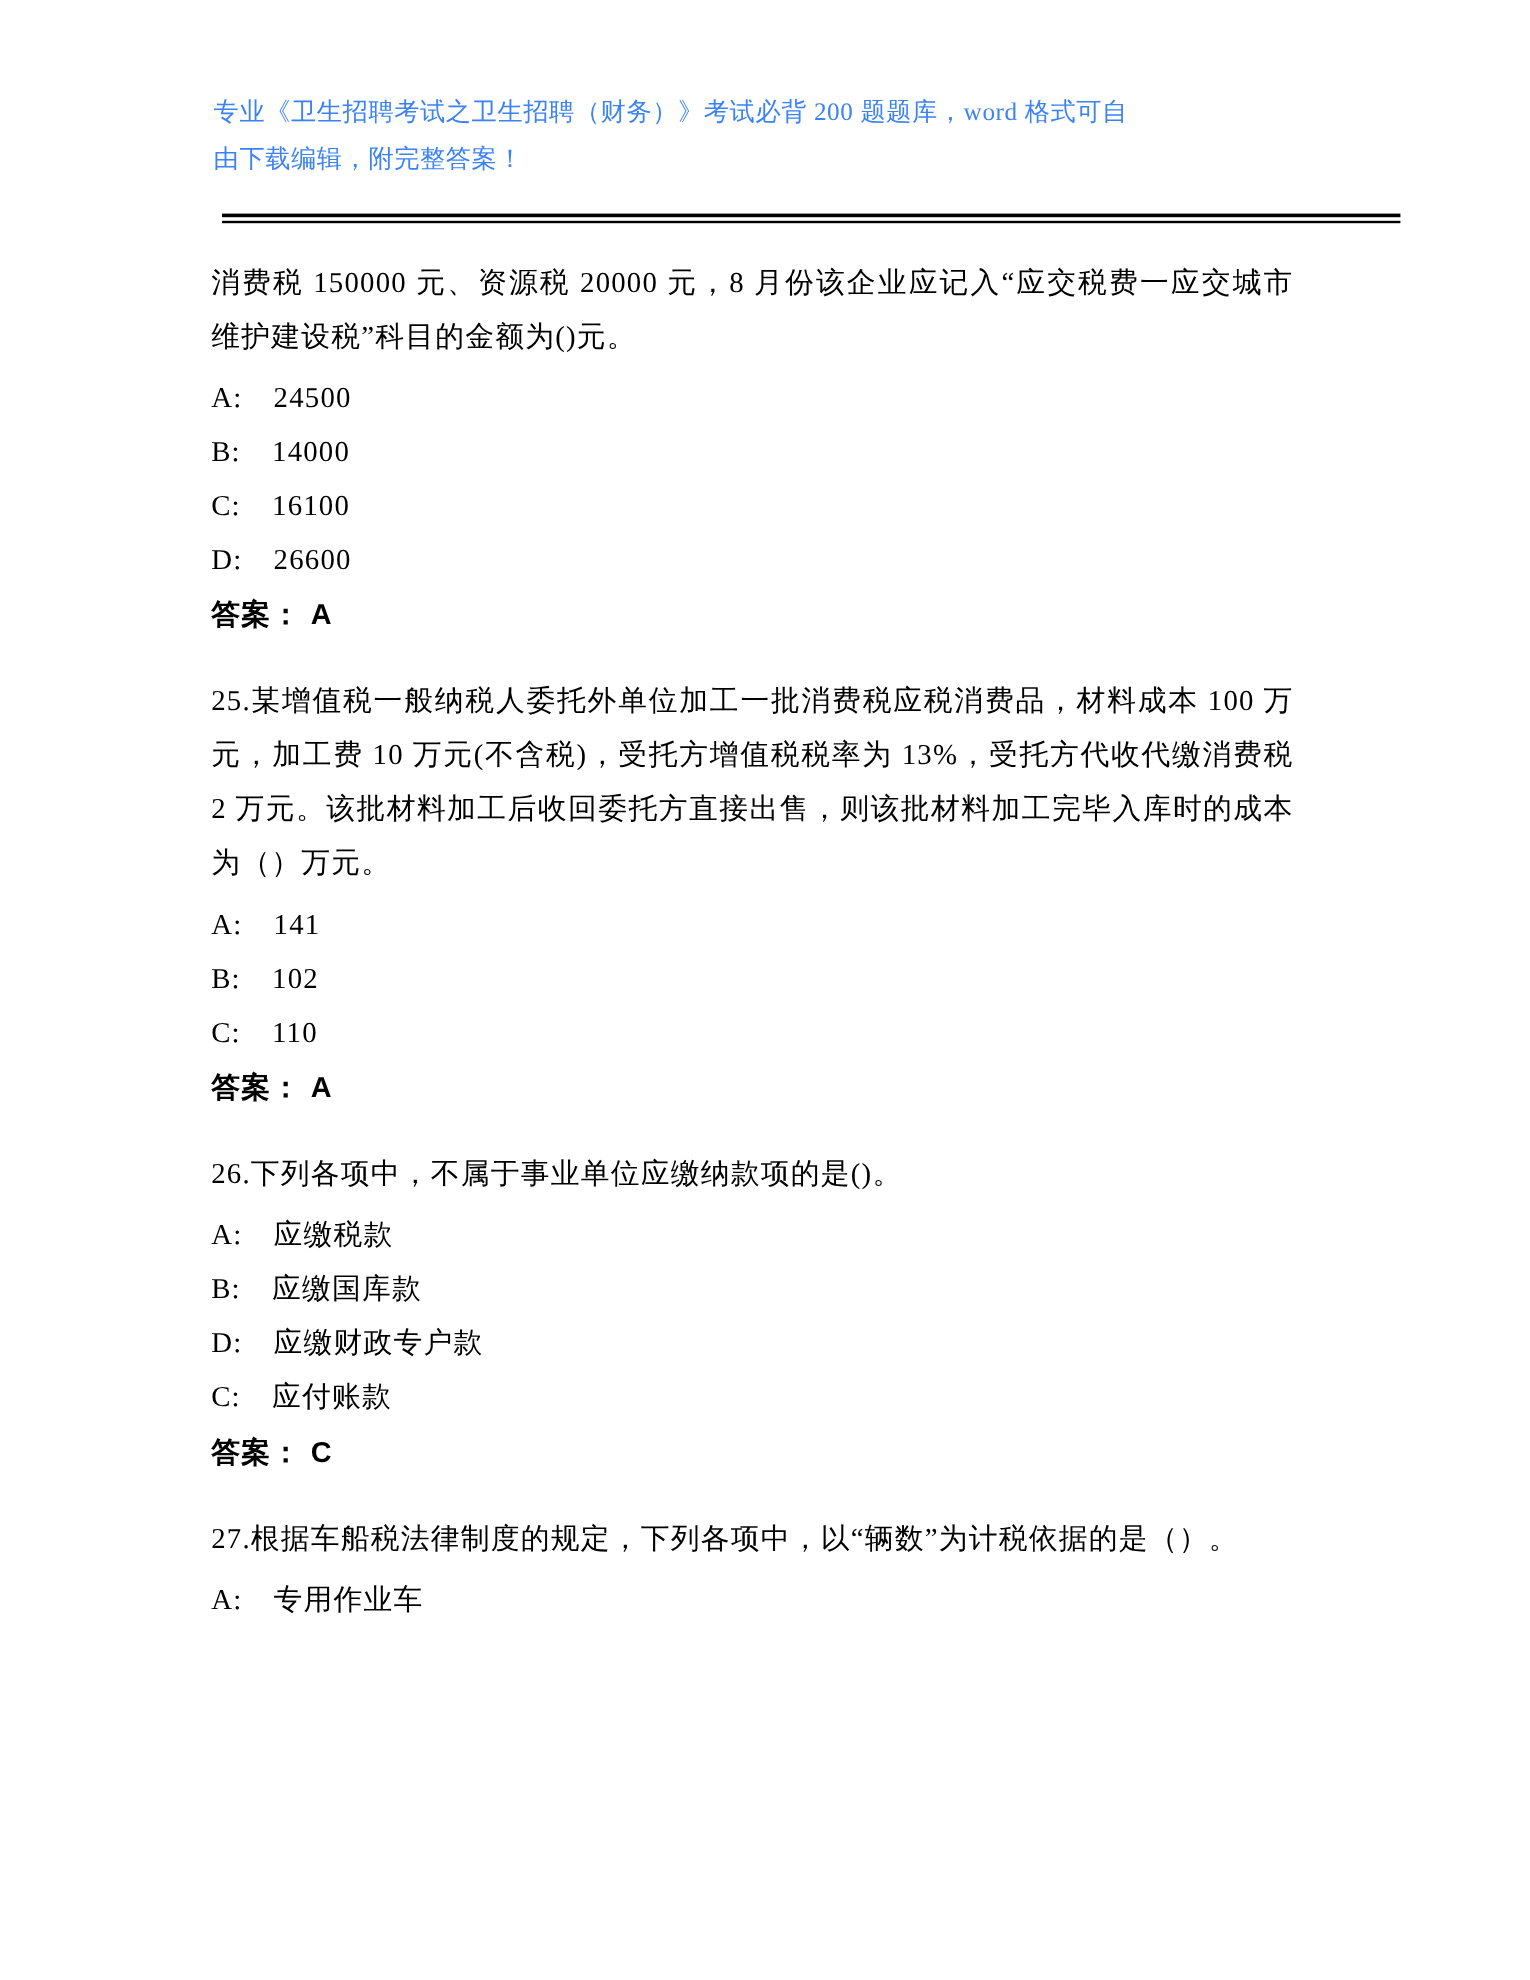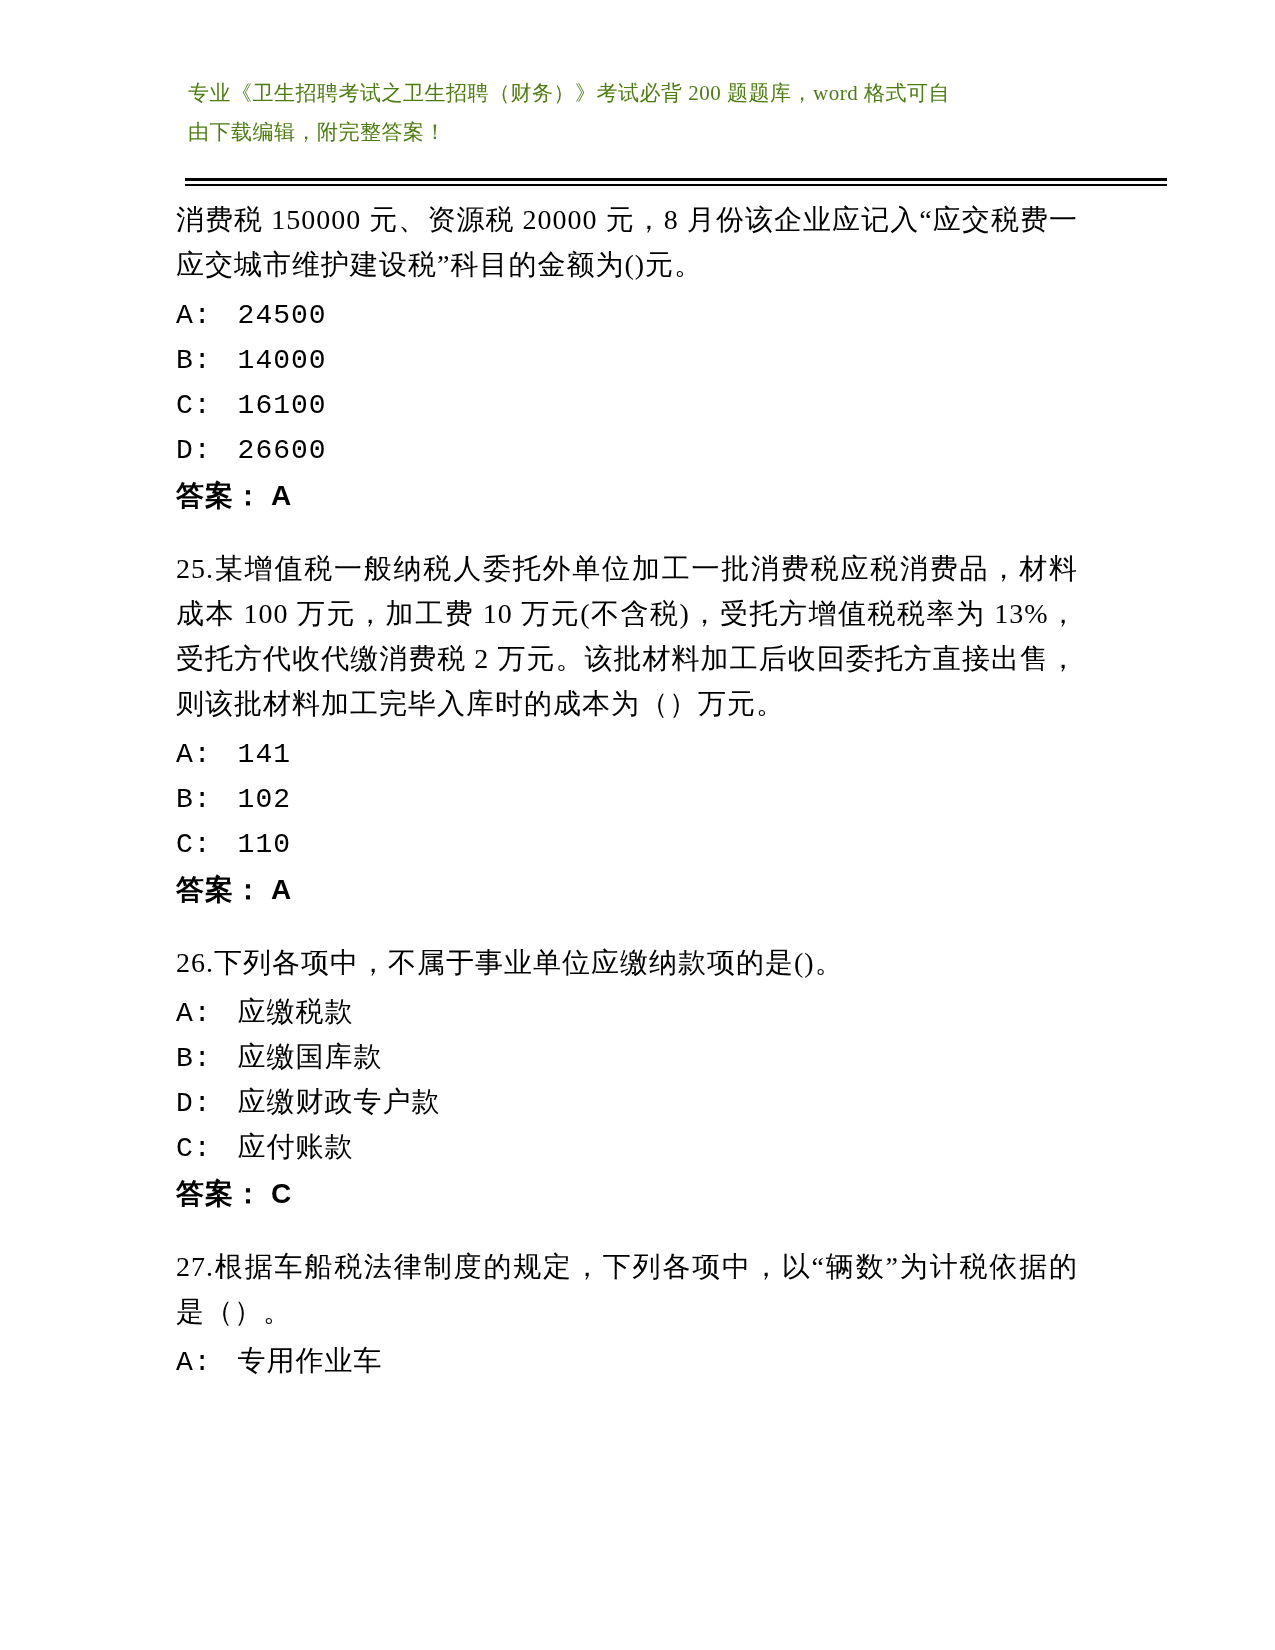--- a/index.html
+++ b/index.html
@@ -5,40 +5,40 @@
   html,body{margin:0;padding:0;background:#888;}
   .page{
     position:relative;
     width:1275px;height:1650px;
     margin:0 auto;
     background:#ffffff;
     font-family:"Liberation Serif","DejaVu Serif",serif;
     overflow:hidden;
   }
   .doc-header{
-    position:absolute;left:188px;top:74px;width:960px;
+    position:absolute;left:178px;top:74px;width:960px;
     font-size:21px;line-height:39px;
-    color:#4d7c0f;letter-spacing:0.5px;
+    color:#3b82f6;letter-spacing:0.5px;
   }
   .header-rule{
     position:absolute;left:185px;top:178px;width:982px;
     height:8px;box-sizing:border-box;
     border-top:3px solid #000;
     border-bottom:2px solid #000;
   }
   .doc-body{
-    position:absolute;left:176px;top:197px;width:902px;
-    font-size:28px;line-height:45px;color:#000;
+    position:absolute;left:176px;top:214px;width:902px;
+    font-size:24px;line-height:45px;color:#000;
     letter-spacing:1px;
   }
   .question{margin:0;padding:0;}
   .question + .question{margin-top:28px;}
   .stem{margin:0;text-align:justify;}
   .stem + .option{margin-top:6px;}
-  .option{white-space:nowrap;font-family:Liberation Mono, monospace;}
+  .option{white-space:nowrap;}
   .opt-text{margin-left:26px;}
   .answer{
     font-family:"Liberation Sans","DejaVu Sans",sans-serif;
     font-weight:700;letter-spacing:1px;
   }
   .answer-letter{margin-left:8px;}
 </style>
 </head>
 <body>
 

